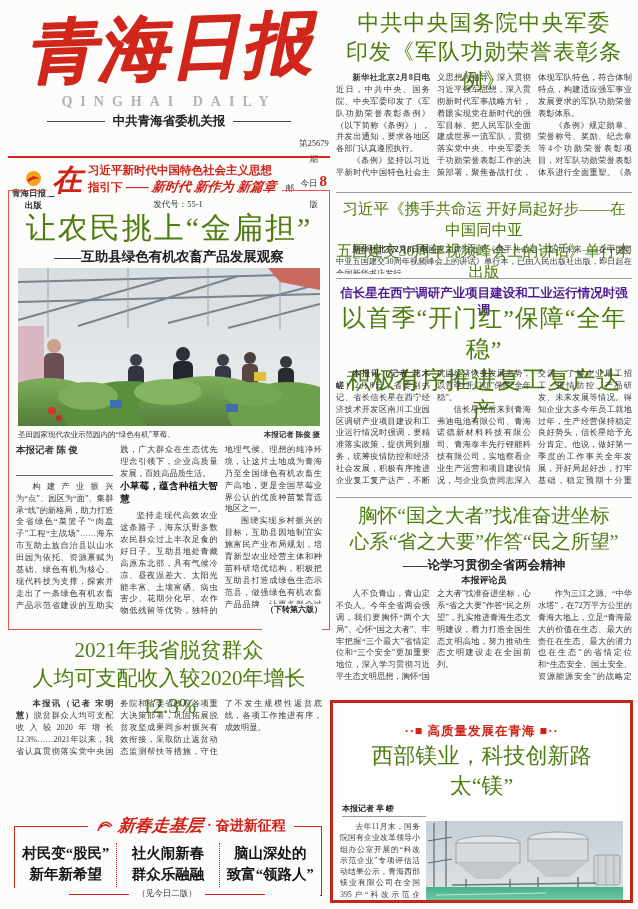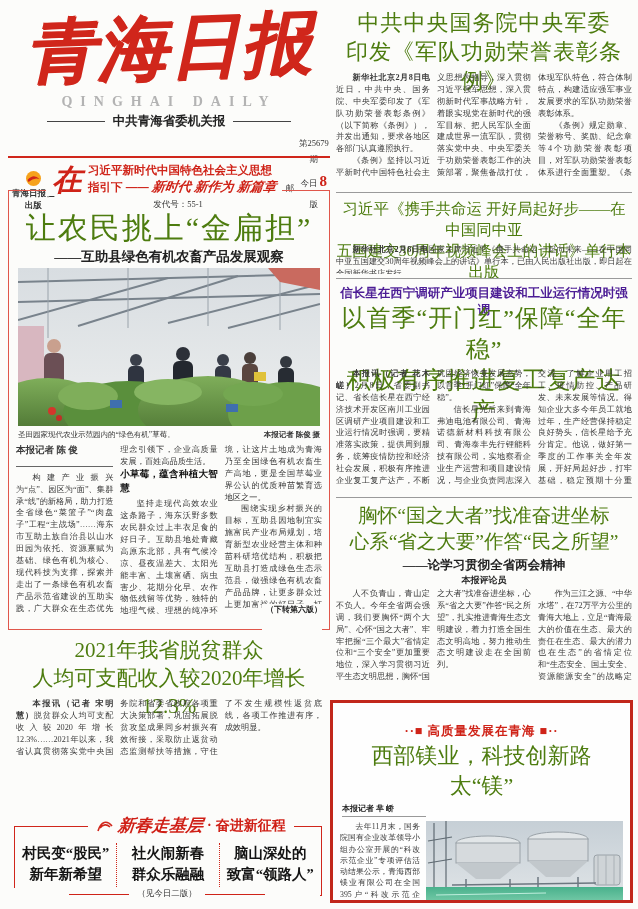--- a/index.html
+++ b/index.html
@@ -13,21 +13,21 @@
   .j{text-align:justify}
   .rule{border-top:1px solid #9a9a9a;height:0}
   .redrule{border-top:2px solid #d0261b;height:0}
   .body{font-size:8.2px;line-height:1.45;color:#3a3a3a;overflow:hidden}
   .body p{margin:0;text-indent:2em}
   .cols3{column-count:3;column-gap:7px}
   .hl{font-weight:400;color:#4d7c0f}
   .sans{font-family:"Liberation Sans","DejaVu Sans",sans-serif}
   .red{color:#cf2318}
   .jump{position:absolute;right:4px;bottom:0;font-weight:bold;font-size:8px;background:#fcfcfa;padding-left:4px}
-  .byline-row{font-size:9.5px;font-weight:bold;border-bottom:1px solid #666;padding-bottom:8px;margin-bottom:5px}
+  .byline-row{font-size:9.5px;font-weight:bold;border-bottom:1px solid #666;padding-bottom:17px;margin-bottom:5px}
   .inline-subhead{font-size:9.5px;font-weight:900;margin:0 0 3px 0;color:#111}
   
   .mast-title{font-size:70px;line-height:92px;font-weight:bold;font-style:italic;color:#d0261b;
     letter-spacing:2px;transform:rotate(-2deg);text-shadow:1px 1px 0 #d0261b}
   .mast-en{font-size:14px;letter-spacing:8px;color:#b3b3b3;font-weight:bold}
   .organ{display:flex;align-items:center;justify-content:center;gap:8px;font-size:12.5px;font-weight:bold;color:#222}
   .organ .dash{width:58px;border-top:1px solid #444;height:0}
   .mast-info{font-size:8.5px;color:#333;display:flex;justify-content:space-between;align-items:flex-end}
   
   .feature-frame{border:1px solid #e0564b}

